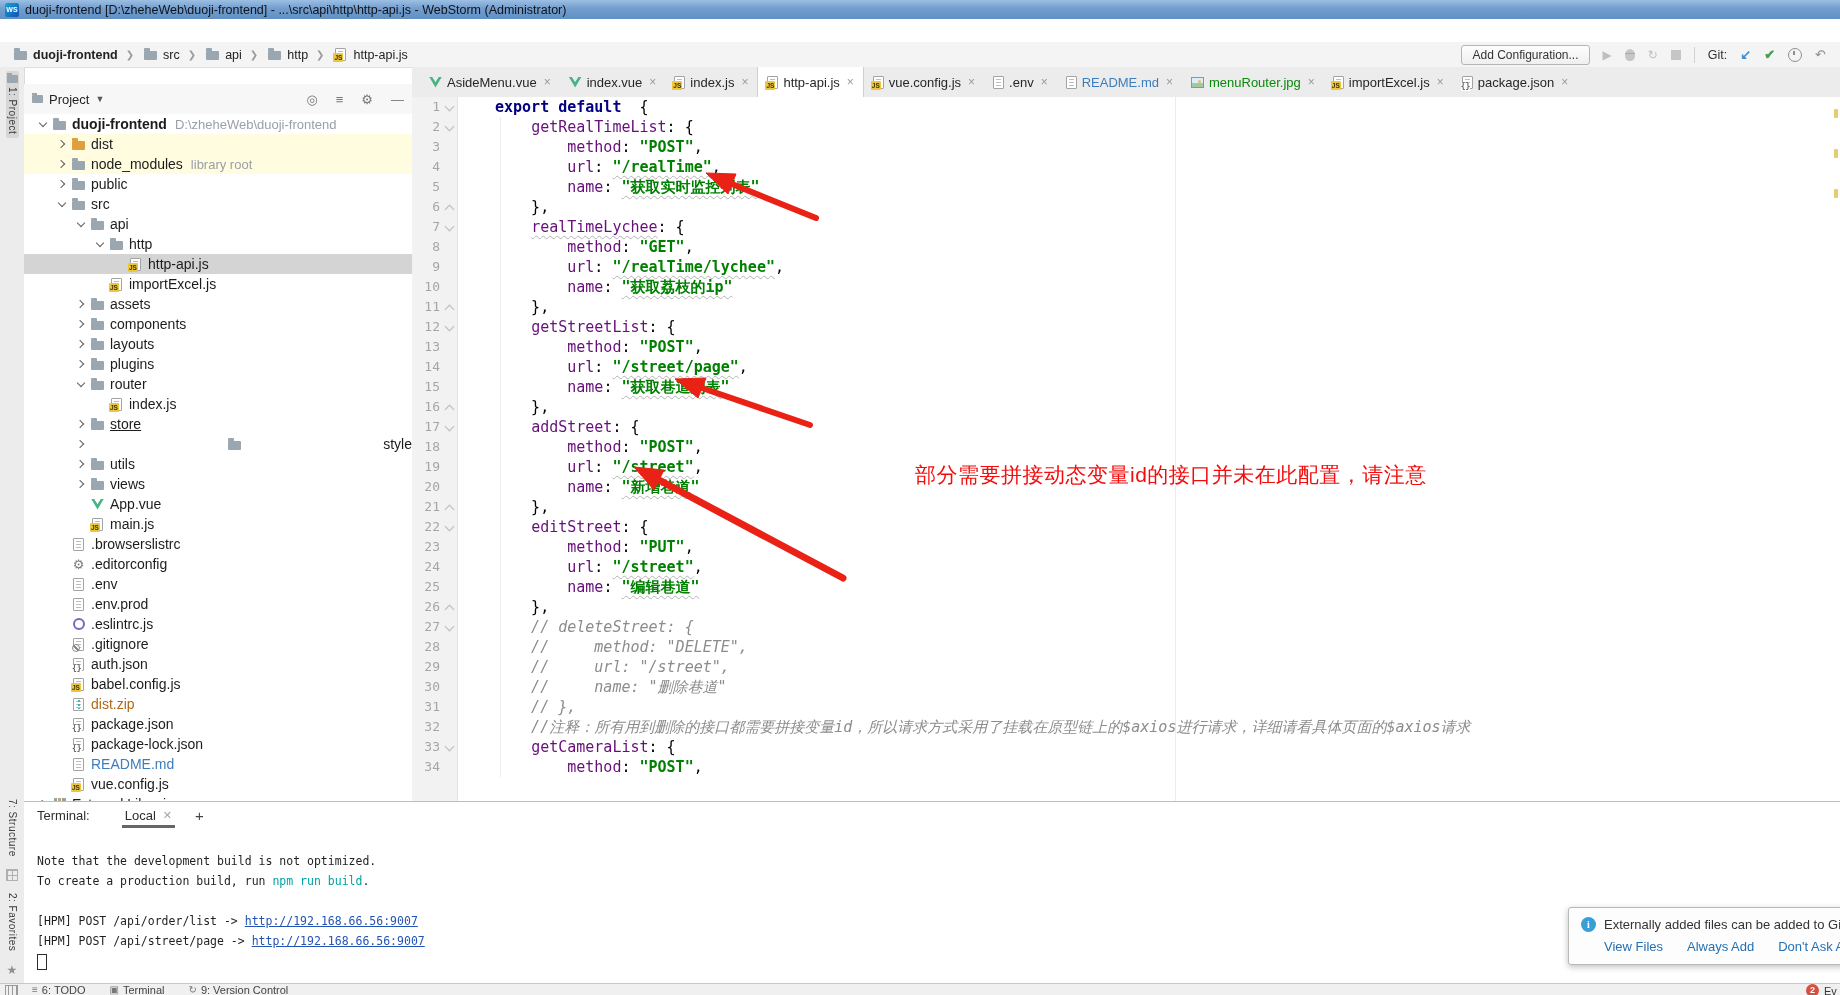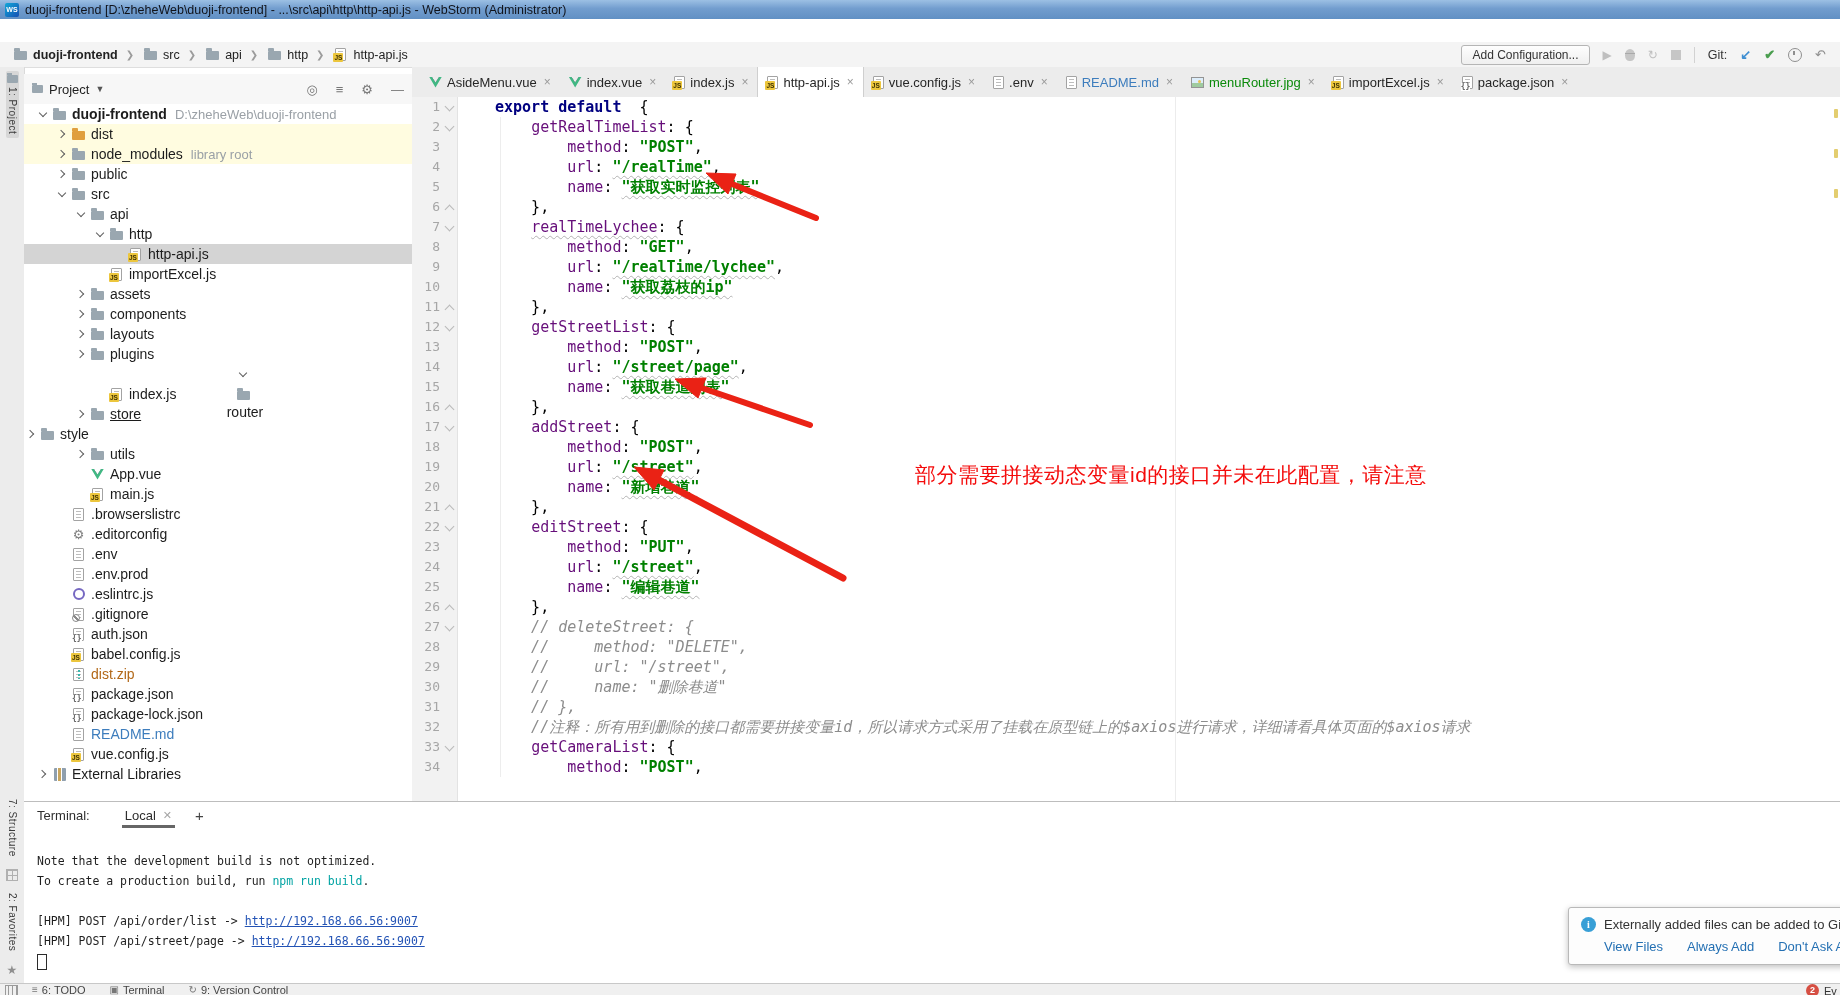--- a/index.html
+++ b/index.html
@@ -48,21 +48,21 @@
   .stripe-proj{background:#d7d7d7;border-radius:2px;padding:4px 1px;display:flex;flex-direction:column;align-items:center;gap:4px;}
   .mini-folder{width:11px;height:8px;background:#9aa7b0;border-radius:1px;position:relative;}
   .mini-folder::before{content:"";position:absolute;top:-2px;left:0;width:5px;height:2px;background:#9aa7b0;}
   .stripe-bottom{position:absolute;bottom:6px;left:0;width:24px;display:flex;flex-direction:column;align-items:center;gap:12px;}
   .mini-grid{width:10px;height:10px;background:
      linear-gradient(#b0b0b0 1px,transparent 1px) 0 0/5px 5px,
      linear-gradient(90deg,#b0b0b0 1px,transparent 1px) 0 0/5px 5px;border:1px solid #b0b0b0;}
   .star{color:#8f8f8f;font-size:12px;}
 
   
-  .proj-panel{position:absolute;left:24px;top:74px;width:388px;height:734px;background:#fff;border-right:1px solid #d5d5d5;}
+  .proj-panel{position:absolute;left:24px;top:84px;width:388px;height:734px;background:#fff;border-right:1px solid #d5d5d5;}
   .proj-head{height:30px;display:flex;align-items:center;padding:0 8px;font-size:13px;color:#1f1f1f;background:#f7f7f7;}
   .proj-title{display:flex;align-items:center;gap:6px;}
   .caret{font-size:9px;color:#555;}
   .ph-icons{margin-left:auto;display:flex;align-items:center;gap:18px;color:#777;font-size:13px;}
   .tree{position:absolute;top:30px;left:0;right:0;bottom:0;overflow:hidden;}
   .trow{height:20px;display:flex;align-items:center;font-size:14px;color:#1c1c1c;white-space:nowrap;}
   .trow.sel{background:#d4d4d4;}
   .trow.yellow{background:#fffce0;}
   .trow .lbl{margin-left:4px;}
   .trow .sfx{margin-left:8px;color:#9aa0a6;font-size:13px;}
@@ -342,54 +342,61 @@
           </span>
           <span class="lbl">layouts</span>
         </div>
         <div class="trow" style="padding-left: 50px;">
           <span class="arr arr-closed"></span>
           <span class="ticon">
             <span class="i-folder"></span>
           </span>
           <span class="lbl">plugins</span>
         </div>
-        <div class="trow" style="padding-left: 50px; flex-direction: column;">
+        <div class="trow" style="padding-left: 50px;">
           <span class="arr arr-open"></span>
           <span class="ticon">
             <span class="i-folder"></span>
           </span>
           <span class="lbl">router</span>
         </div>
         <div class="trow" style="padding-left: 69px;">
           <span class="arr"></span>
           <span class="ticon">
             <span class="i-page i-js"></span>
           </span>
           <span class="lbl">index.js</span>
         </div>
         <div class="trow" style="padding-left: 50px; text-decoration: underline;">
           <span class="arr arr-closed"></span>
           <span class="ticon">
             <span class="i-folder"></span>
           </span>
           <span class="lbl">store</span>
         </div>
-        <div class="trow" style="">
+        <div class="trow" style="padding-left: 50px; justify-content: space-between;">
           <span class="arr arr-closed"></span>
           <span class="ticon">
             <span class="i-folder"></span>
           </span>
           <span class="lbl">style</span>
         </div>
         <div class="trow" style="padding-left: 50px;">
           <span class="arr arr-closed"></span>
           <span class="ticon">
             <span class="i-folder"></span>
           </span>
           <span class="lbl">utils</span>
+        </div>
+        <div class="trow" style="padding-left: 50px;">
+          <span class="arr arr-closed"></span>
+          <span class="ticon">
+            <span class="i-folder"></span>
+          </span>
+          <span class="lbl">views</span>
         </div>
         <div class="trow" style="padding-left: 50px;">
           <span class="arr"></span>
           <span class="ticon">
             <span class="i-vue"></span>
           </span>
           <span class="lbl">App.vue</span>
         </div>
         <div class="trow" style="padding-left: 50px;">
           <span class="arr"></span>

